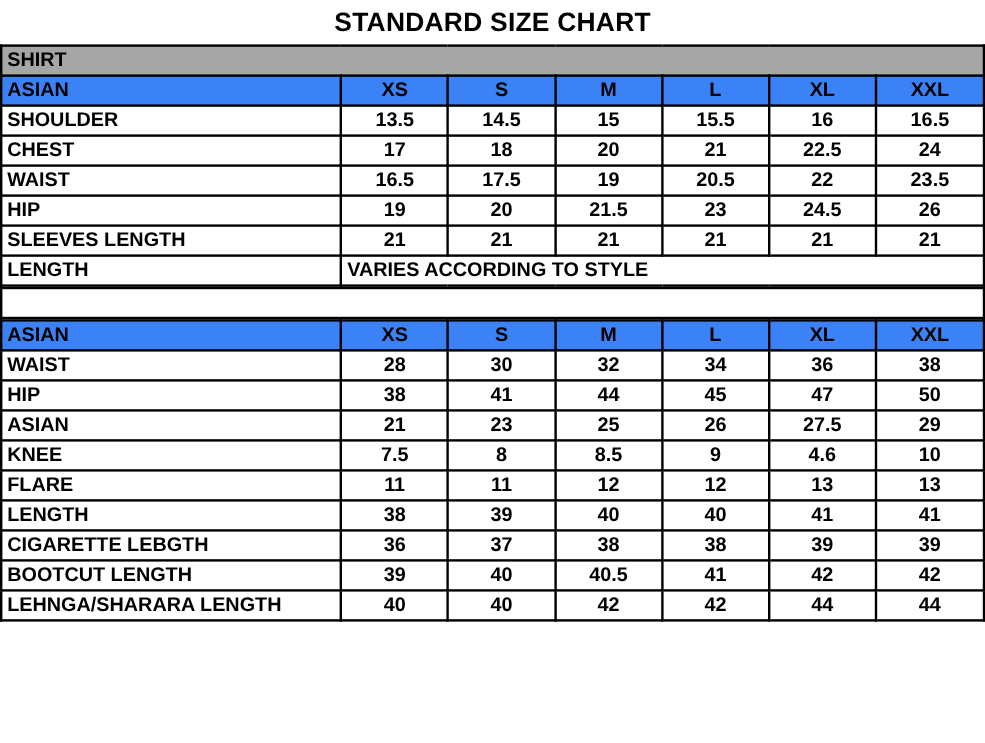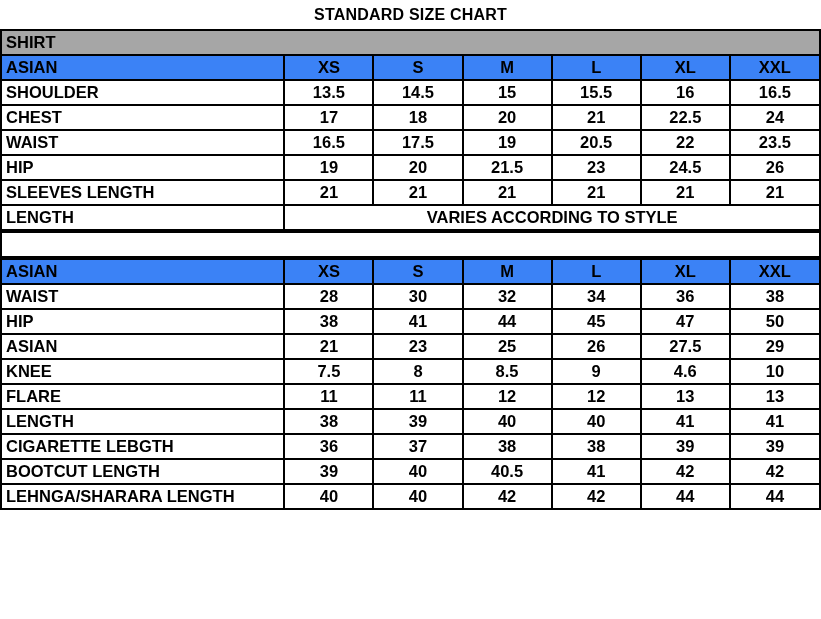--- a/index.html
+++ b/index.html
@@ -16,21 +16,21 @@
   }
   .page {
     width: 821px;
     height: 619px;
     box-sizing: border-box;
     padding: 0;
   }
   .chart-title {
     text-align: center;
     font-weight: bold;
-    font-size: 16px;
+    font-size: 22px;
     letter-spacing: 0.2px;
     padding: 6px 0 5px 0;
   }
   table.size-table {
     border-collapse: collapse;
     width: 821px;
     table-layout: fixed;
   }
   table.size-table td {
     border: 2px solid #000000;
@@ -51,21 +51,20 @@
     text-align: left;
     padding-left: 5px;
   }
   .size-head {
     text-align: center;
   }
   .val {
     text-align: center;
   }
   .varies {
-    text-align: center;
   }
   .spacer-row td {
     border: none;
     height: 9px;
     padding: 0;
     background: #ffffff;
   }
   col.c0 { width: 283px; }
   col.cv { width: 89px; }
   col.cvl { width: 90px; }

